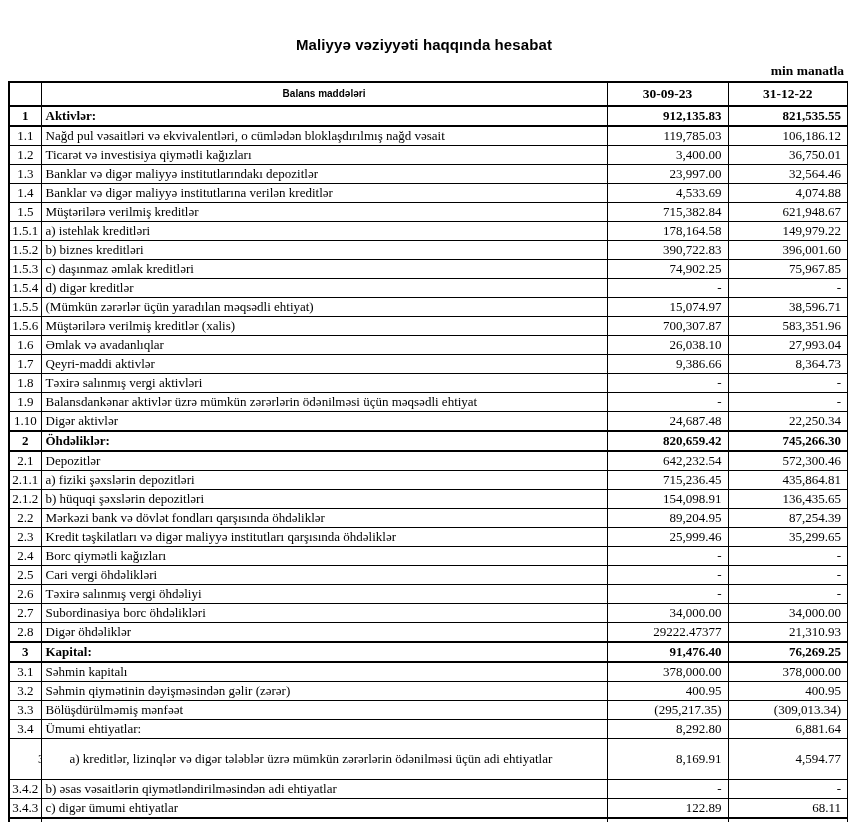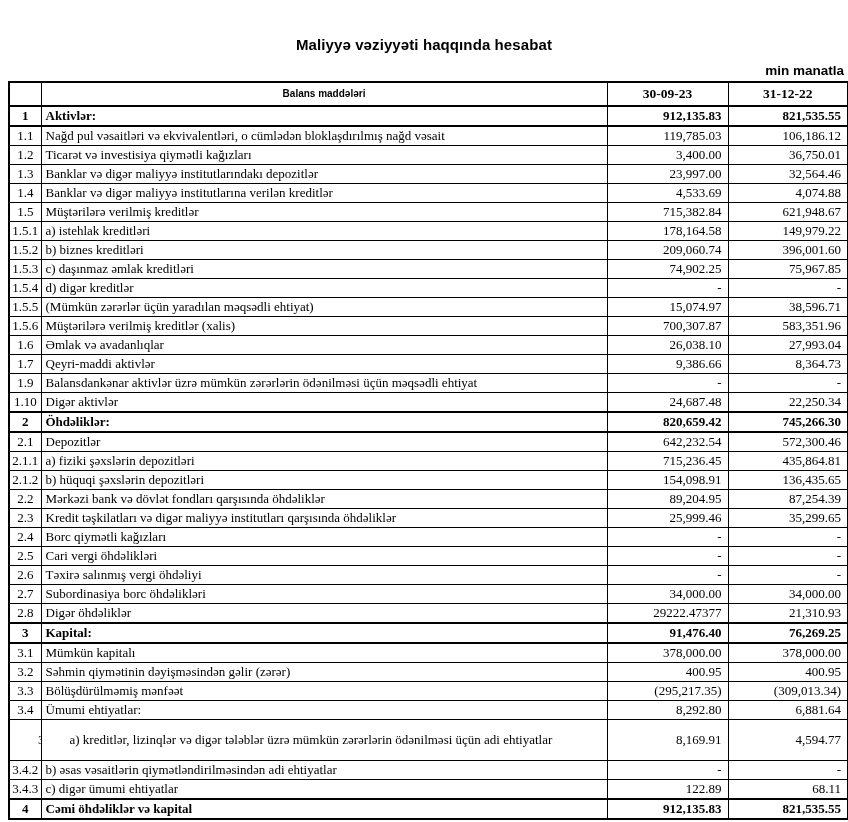--- a/index.html
+++ b/index.html
@@ -27,21 +27,21 @@
     margin: 0;
     letter-spacing: 0.1px;
   }
   .unit-note-wrap {
     width: 846px;
     text-align: right;
     margin-top: 8px;
     margin-bottom: 2px;
   }
   .unit-note {
-    font-family: Liberation Sans, sans-serif;
+    font-family: Liberation Serif, serif;
     font-weight: bold;
     font-size: 13.5px;
     padding-right: 2px;
   }
   table.bs-table {
     border-collapse: collapse;
     table-layout: fixed;
     margin-left: 8px;
     width: 839px;
     border: 2px solid #000000;
@@ -160,21 +160,21 @@
         </tr>
         <tr>
           <td class="c-num">1.5.1</td>
           <td class="c-label">a) istehlak kreditləri</td>
           <td class="c-val">178,164.58</td>
           <td class="c-val">149,979.22</td>
         </tr>
         <tr>
           <td class="c-num">1.5.2</td>
           <td class="c-label">b) biznes kreditləri</td>
-          <td class="c-val">209,060.74</td>
+          <td class="c-val">390,722.83</td>
           <td class="c-val">396,001.60</td>
         </tr>
         <tr>
           <td class="c-num">1.5.3</td>
           <td class="c-label">c) daşınmaz əmlak kreditləri</td>
           <td class="c-val">74,902.25</td>
           <td class="c-val">75,967.85</td>
         </tr>
         <tr>
           <td class="c-num">1.5.4</td>
@@ -198,20 +198,26 @@
           <td class="c-num">1.6</td>
           <td class="c-label">Əmlak və avadanlıqlar</td>
           <td class="c-val">26,038.10</td>
           <td class="c-val">27,993.04</td>
         </tr>
         <tr>
           <td class="c-num">1.7</td>
           <td class="c-label">Qeyri-maddi aktivlər</td>
           <td class="c-val">9,386.66</td>
           <td class="c-val">8,364.73</td>
+        </tr>
+        <tr>
+          <td class="c-num">1.8</td>
+          <td class="c-label">Təxirə salınmış vergi aktivləri</td>
+          <td class="c-val">-</td>
+          <td class="c-val">-</td>
         </tr>
         <tr>
           <td class="c-num">1.9</td>
           <td class="c-label">Balansdankənar aktivlər üzrə mümkün zərərlərin ödənilməsi üçün məqsədli ehtiyat</td>
           <td class="c-val">-</td>
           <td class="c-val">-</td>
         </tr>
         <tr>
           <td class="c-num">1.10</td>
           <td class="c-label">Digər aktivlər</td>
@@ -285,21 +291,21 @@
           <td class="c-val">21,310.93</td>
         </tr>
         <tr class="bold">
           <td class="c-num">3</td>
           <td class="c-label">Kapital:</td>
           <td class="c-val">91,476.40</td>
           <td class="c-val">76,269.25</td>
         </tr>
         <tr>
           <td class="c-num">3.1</td>
-          <td class="c-label">Mümkün kapitalı</td>
+          <td class="c-label">Səhmin kapitalı</td>
           <td class="c-val">378,000.00</td>
           <td class="c-val">378,000.00</td>
         </tr>
         <tr>
           <td class="c-num">3.2</td>
           <td class="c-label">Səhmin qiymətinin dəyişməsindən gəlir (zərər)</td>
           <td class="c-val">400.95</td>
           <td class="c-val">400.95</td>
         </tr>
         <tr>

